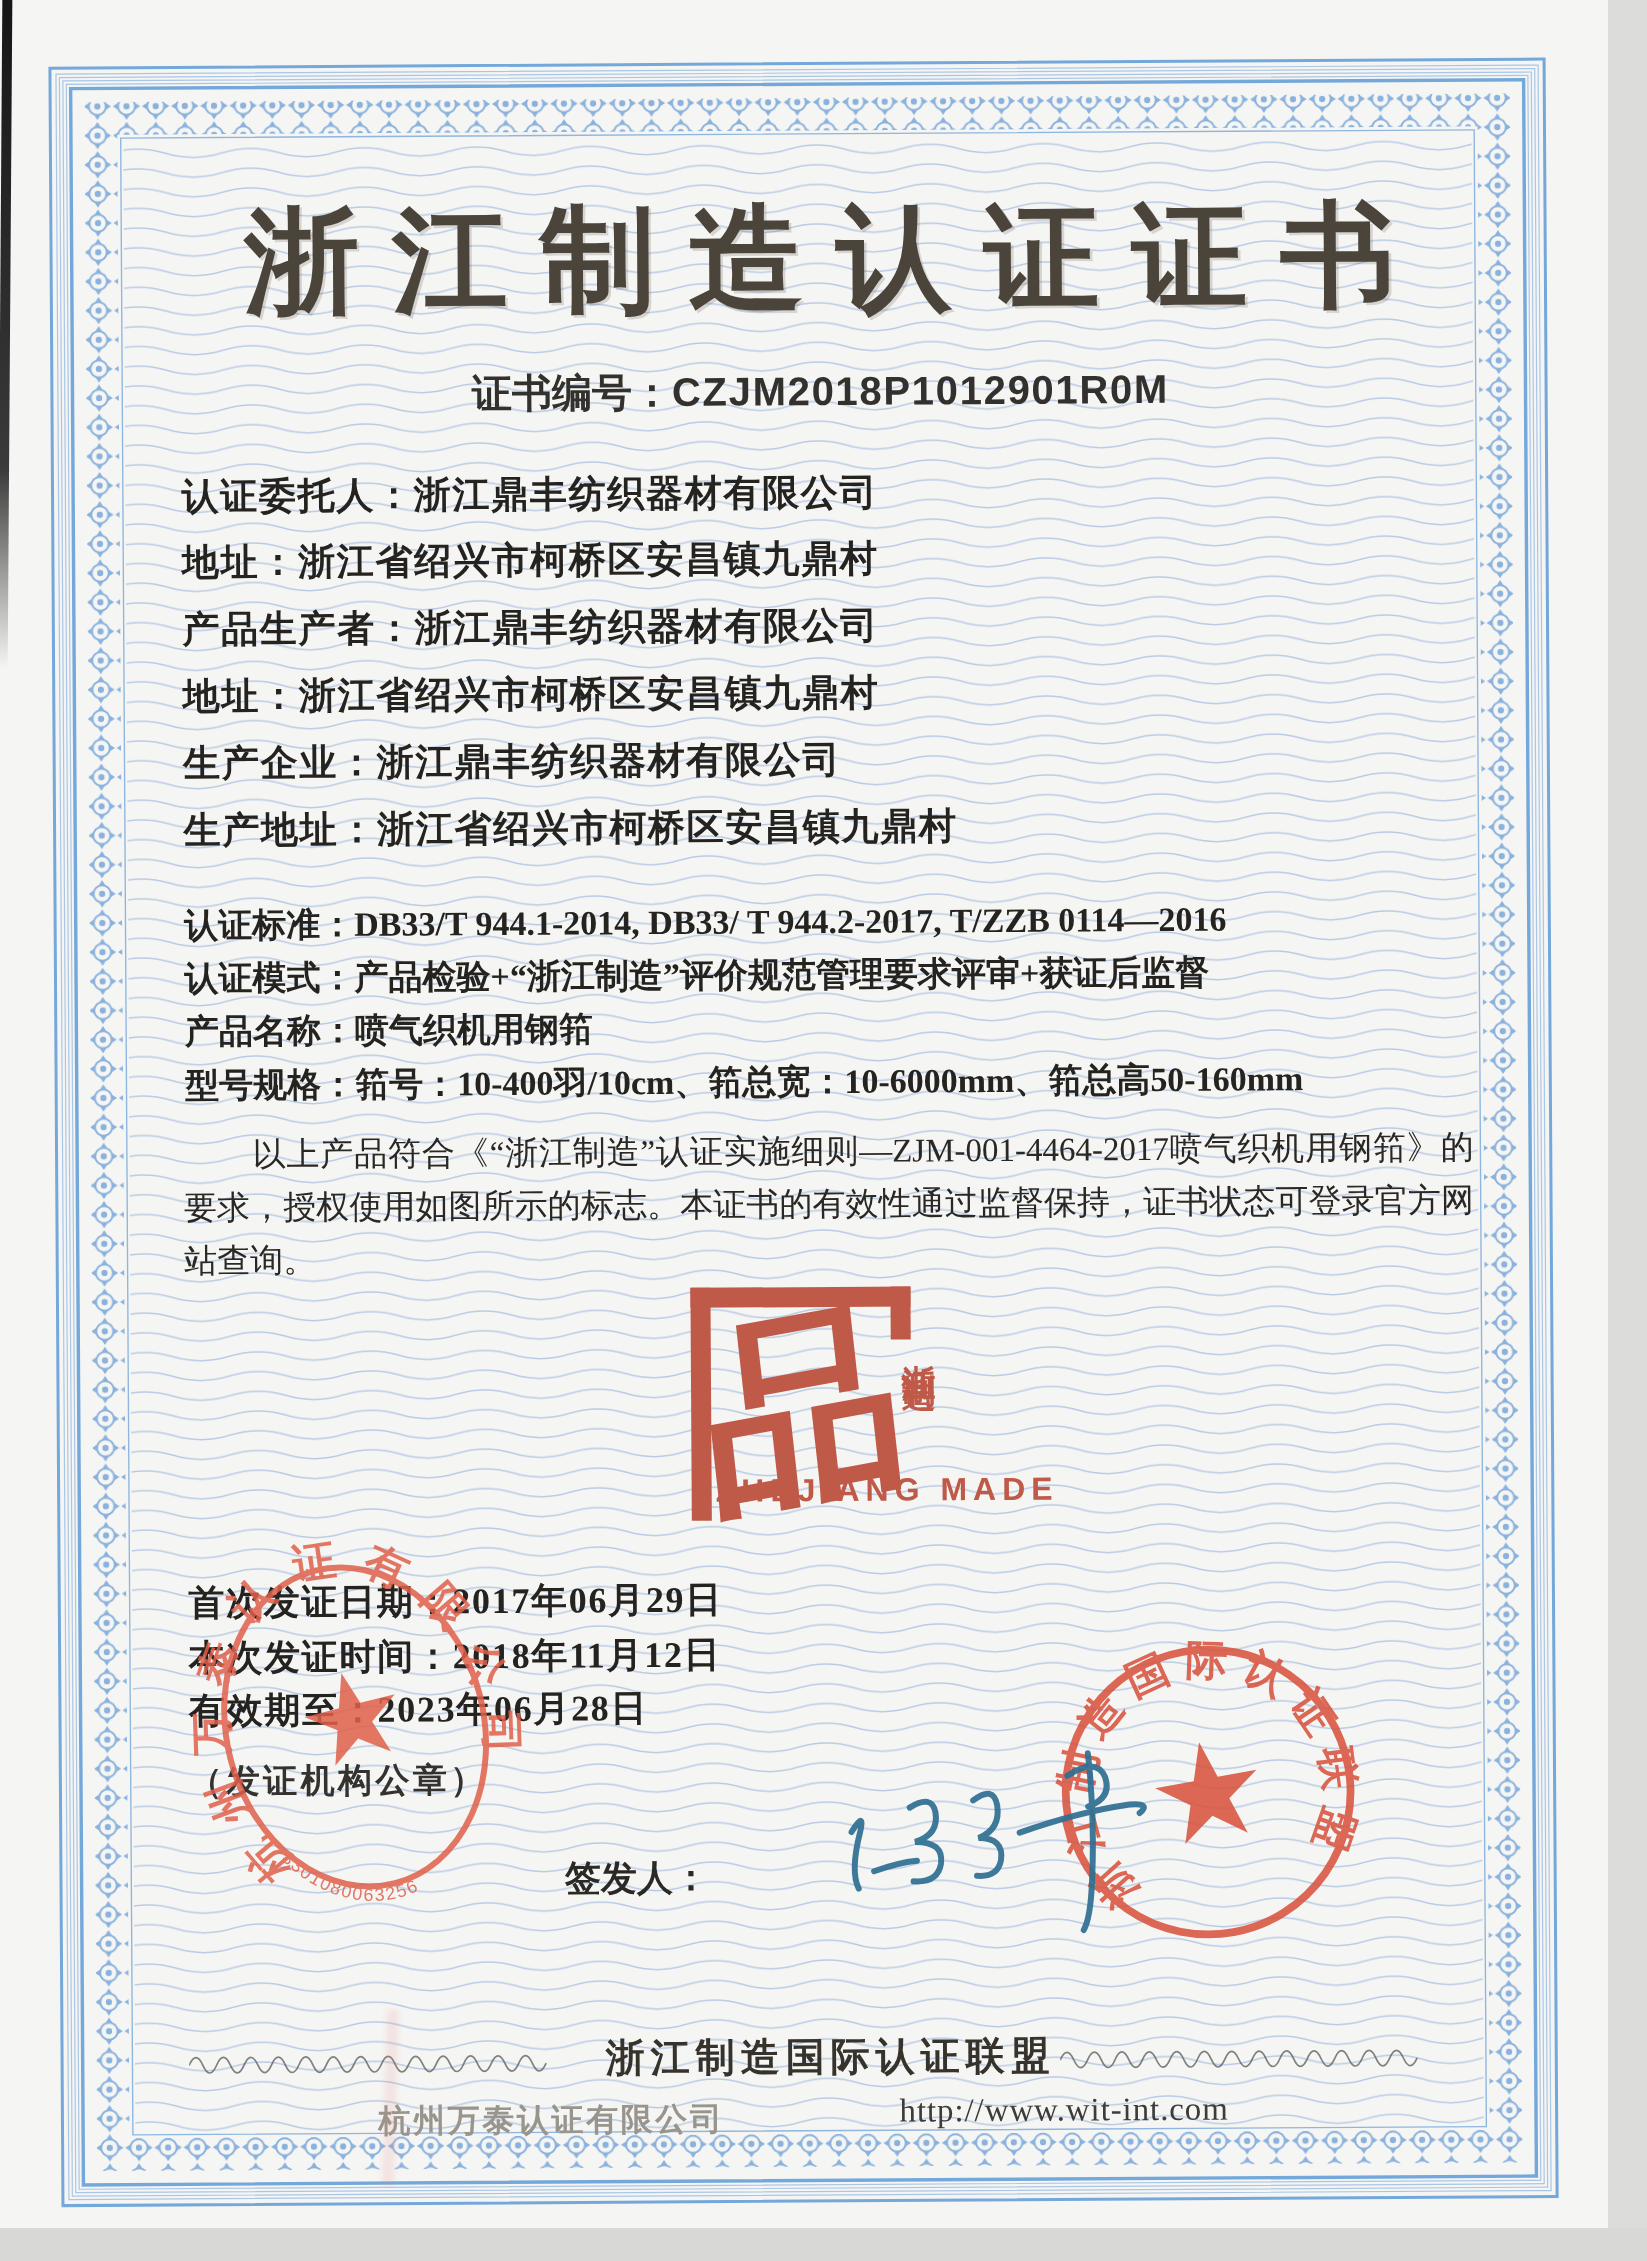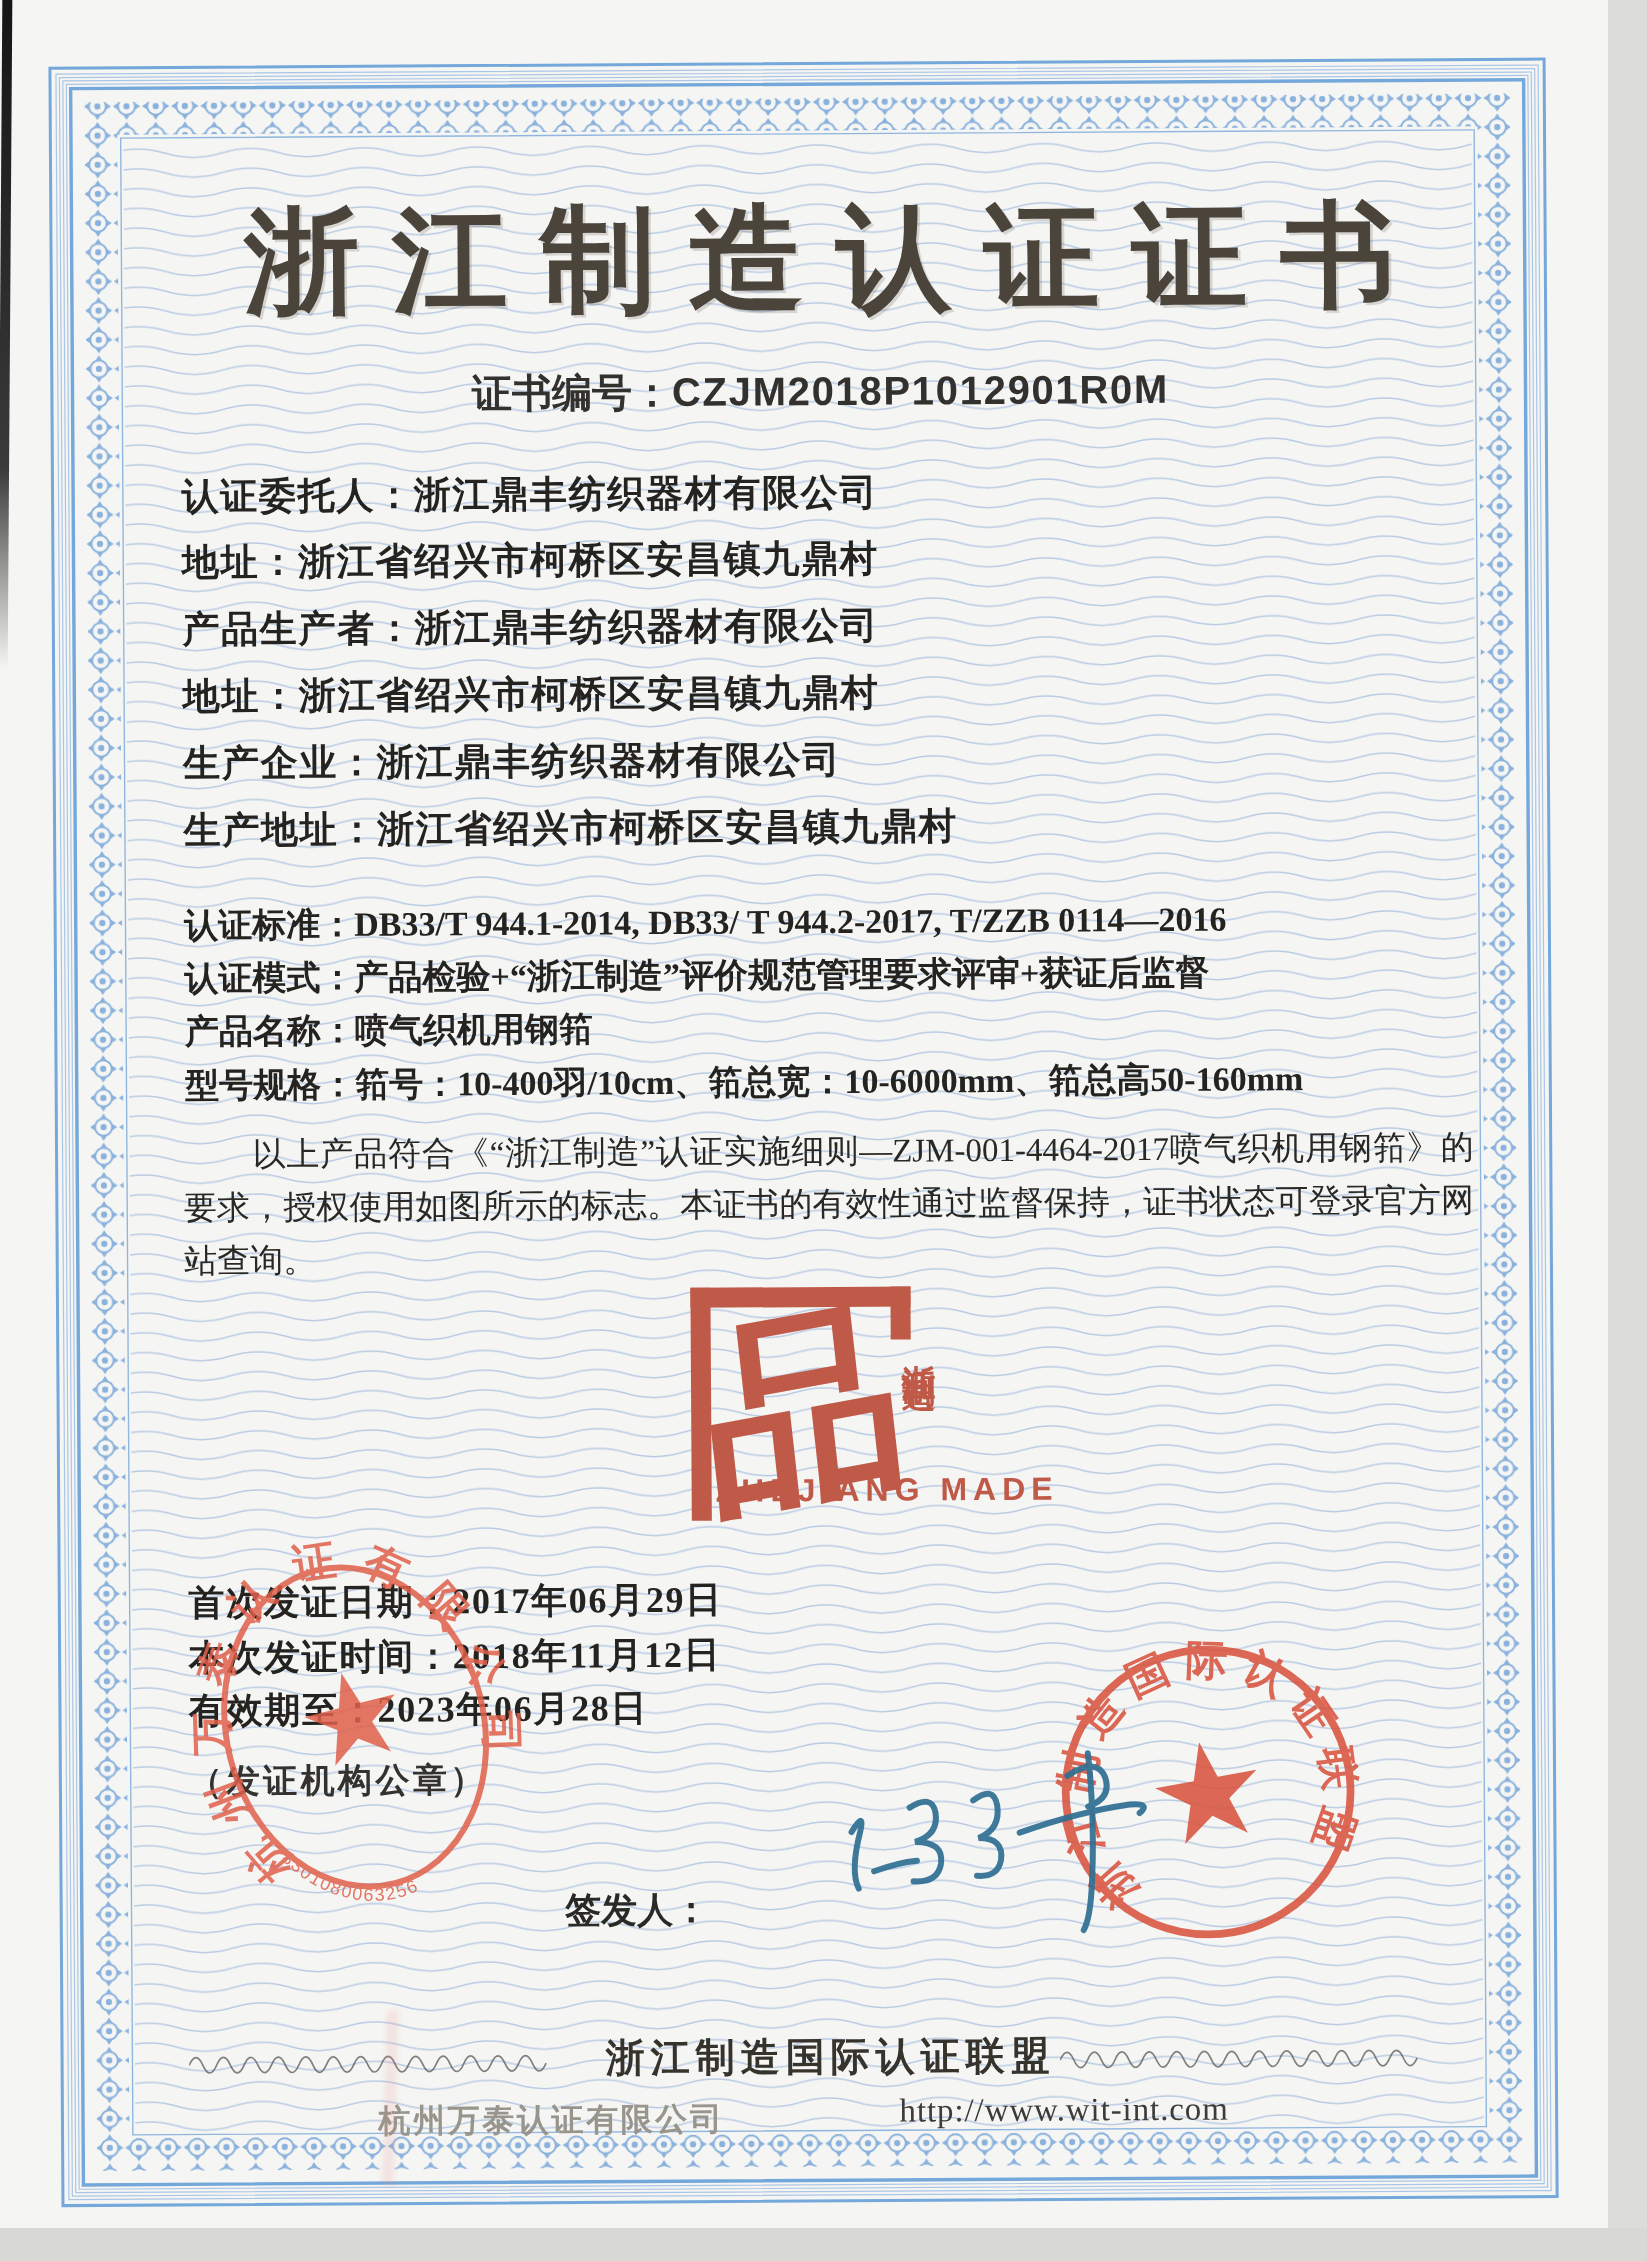--- a/index.html
+++ b/index.html
@@ -30,21 +30,21 @@
   .logo-bar{background:#c05a48;}
   .logo-mark{left:697px;top:1304px;width:206px;height:214px;font-size:202px;line-height:213px;
              font-weight:700;color:#c05a48;transform:rotate(-10deg) skewX(-4deg);text-align:center;}
   .logo-side{left:892px;top:1338px;height:189px;writing-mode:vertical-rl;font-size:34px;
              font-weight:700;color:#c05a48;letter-spacing:4.3px;}
   .logo-cap{left:712px;top:1472px;font-family:"Liberation Sans",sans-serif;font-size:32px;
             font-weight:700;letter-spacing:6px;color:#c05a48;}
 
   .date-line{left:184px;font-size:36px;font-weight:700;color:#25231f;letter-spacing:1.7px;}
   .seal-note{left:183px;top:1755px;font-size:34px;font-weight:700;color:#34322e;letter-spacing:3.4px;}
-  .issuer{left:559px;top:1853px;font-size:36px;font-weight:700;color:#2b2925;margin-top:32px;}
+  .issuer{left:559px;top:1853px;font-size:36px;font-weight:700;color:#2b2925;}
 
   .footer-heading{left:0;right:0;top:2030px;text-align:center;font-size:39px;font-weight:700;
                   letter-spacing:6px;color:#36332c;}
   .footer-co{left:371px;top:2097px;font-size:32px;color:#97958c;letter-spacing:2.6px;font-weight:600;}
   .footer-url{left:892px;top:2093px;font-size:33px;color:#3e3c38;letter-spacing:0.9px;}
   .flourish{top:2052px;opacity:.75;}
   .smear{left:377px;top:2007px;width:12px;height:176px;background:rgba(225,125,120,.14);
          filter:blur(2.6px);transform:rotate(2deg);}
   .overlay-svg{position:absolute;left:0;top:0;pointer-events:none;}
 </style>

